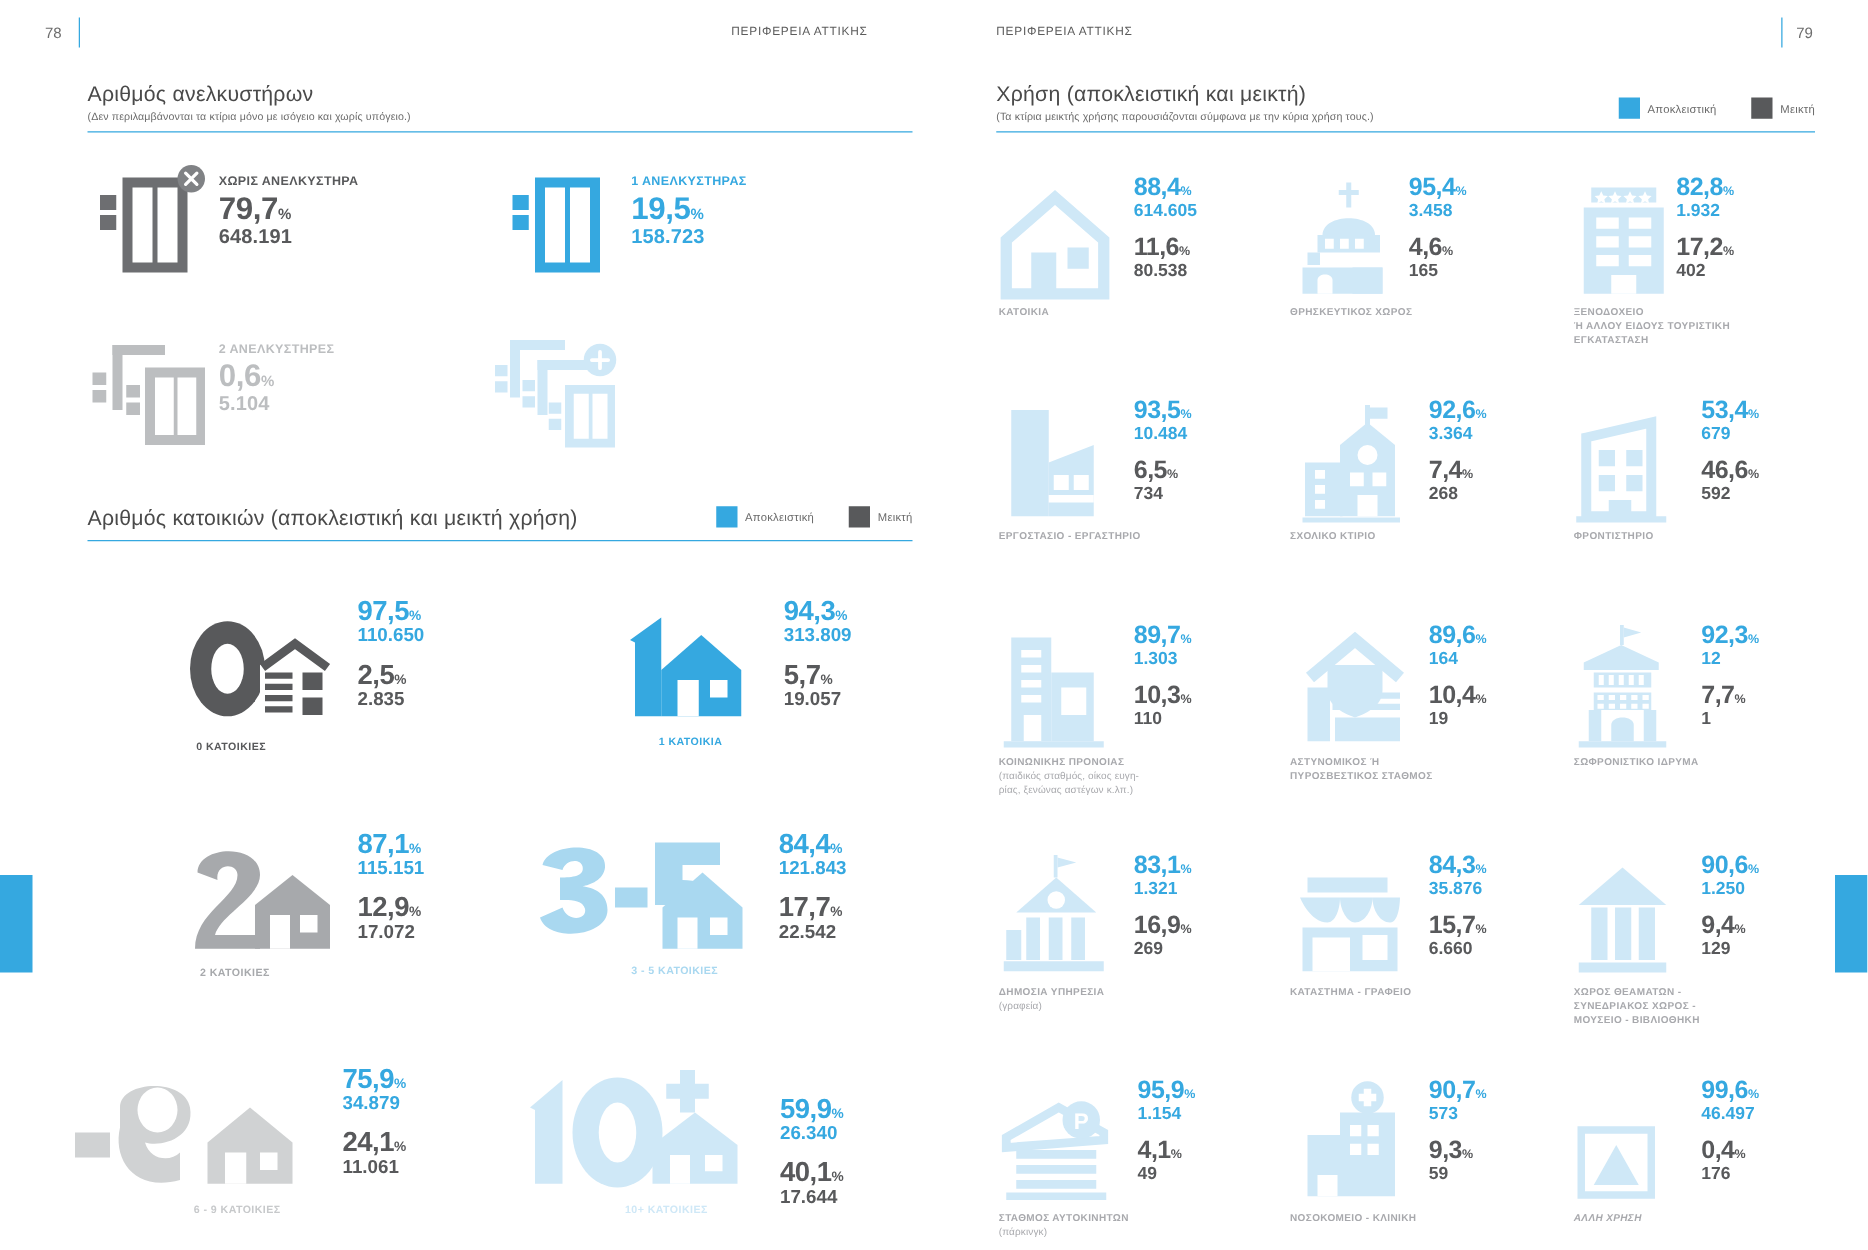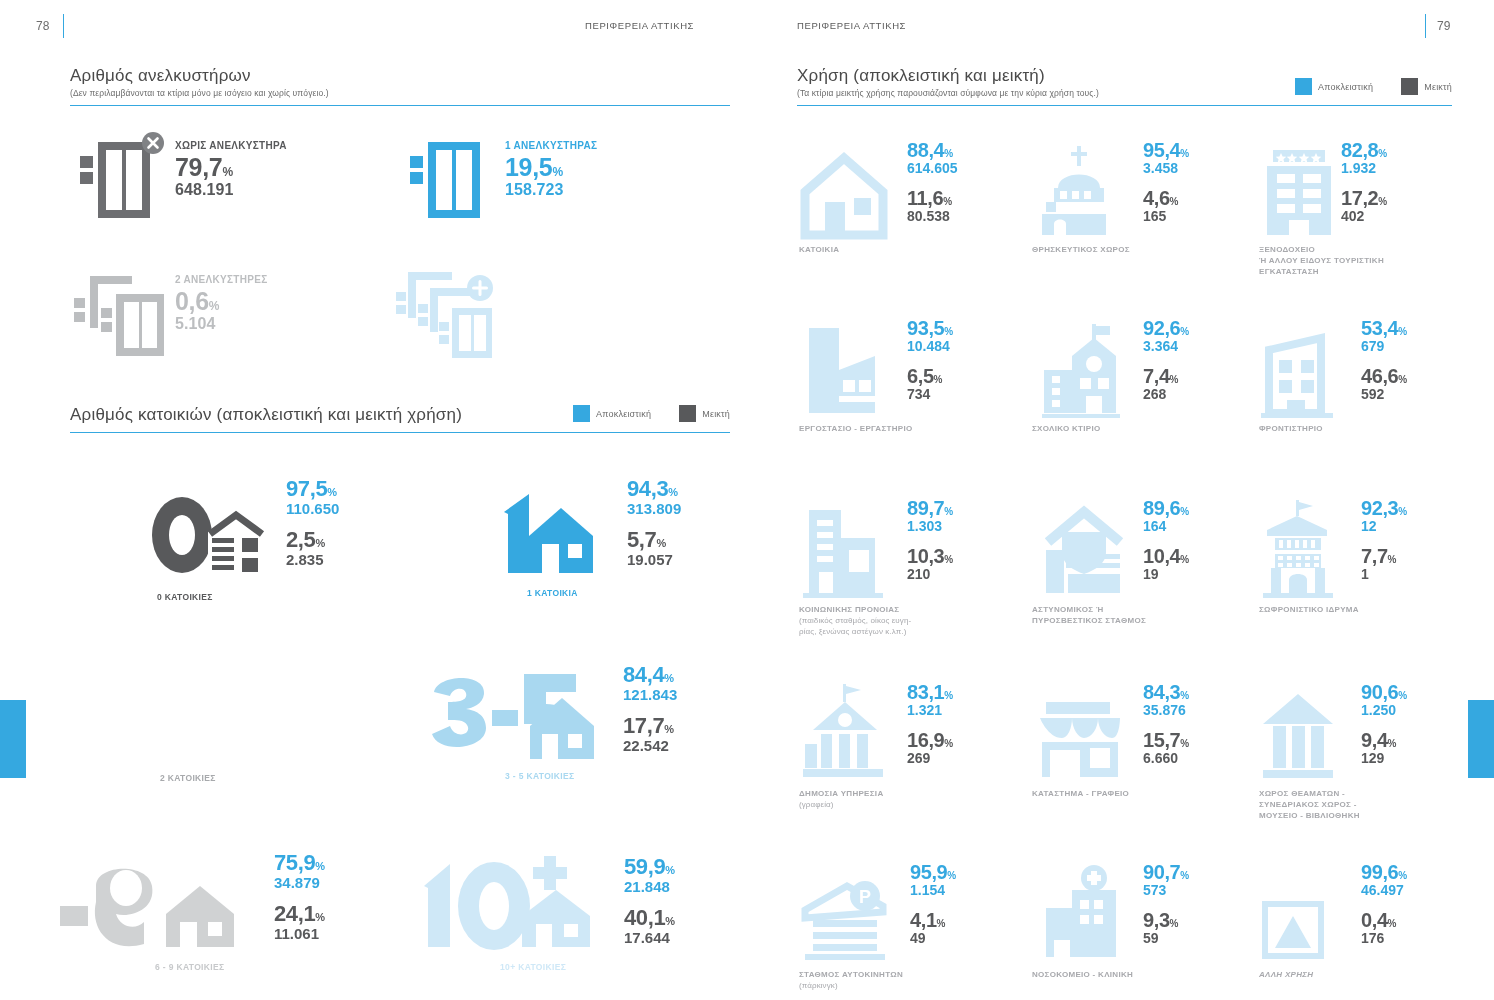--- a/index.html
+++ b/index.html
@@ -251,20 +251,40 @@
             <div class="num c-blue">313.809</div>
           </div>
           <div>
             <div class="pct c-dark"><span>5,7</span><span class="sign">%</span></div>
             <div class="num c-dark">19.057</div>
           </div>
         </div>
       </div>
       <div class="card-label c-blue" style="left:527px; top:588px;">1 ΚΑΤΟΙΚΙΑ</div>
 
+      <div class="card" style="left:150px; top:664px;">
+        <div class="card-icon">
+          <svg width="110" height="100" viewBox="0 0 110 100">
+            <path d="M8 34 C8 12, 58 10, 58 36 C58 54, 26 68, 22 84 L58 84 L58 95 L6 95 C6 66, 40 54, 40 36 C40 26, 22 26, 24 40 Z" fill="#a7a9ac"></path>
+            <path d="M54 60 L84 36 L114 60 L114 95 L54 95 Z" fill="#a7a9ac"></path>
+            <rect x="66" y="68" width="16" height="27" fill="#fff"></rect>
+            <rect x="90" y="68" width="14" height="14" fill="#fff"></rect>
+          </svg>
+        </div>
+        <div class="card-vals" style="margin-left:26px;">
+          <div class="v-top">
+            <div class="pct c-blue"><span>87,1</span><span class="sign">%</span></div>
+            <div class="num c-blue">115.151</div>
+          </div>
+          <div>
+            <div class="pct c-dark"><span>12,9</span><span class="sign">%</span></div>
+            <div class="num c-dark">17.072</div>
+          </div>
+        </div>
+      </div>
       <div class="card-label" style="left:160px; top:773px; color:#a7a9ac;">2 ΚΑΤΟΙΚΙΕΣ</div>
 
       <div class="card" style="left:428px; top:664px;">
         <div class="card-icon">
           <svg width="175" height="100" viewBox="0 0 175 100">
             <path d="M6 28 C10 10, 58 8, 56 30 C55 40, 44 44, 38 45 C46 46, 58 50, 58 64 C58 86, 10 90, 4 70 L22 62 C26 74, 42 72, 40 63 C38 55, 26 56, 20 56 L20 38 C30 38, 40 37, 38 29 C36 22, 24 24, 22 32 Z" fill="#a9d8f0"></path>
             <rect x="64" y="46" width="26" height="16" fill="#a9d8f0"></rect>
             <path d="M96 10 L148 10 L148 28 L118 28 L118 40 C140 40, 152 54, 152 70 C152 88, 134 96, 116 94 L116 76 C128 78, 134 74, 134 68 C134 60, 124 58, 112 60 L96 60 Z" fill="#a9d8f0"></path>
             <path d="M102 62 L134 34 L166 62 L166 95 L102 95 Z" fill="#a9d8f0"></path>
             <rect x="114" y="70" width="16" height="25" fill="#fff"></rect>
@@ -314,24 +334,24 @@
             <path d="M6 34 L32 12 L32 95 L10 95 L10 36 Z" fill="#cfe8f7"></path>
             <ellipse cx="76" cy="54" rx="36" ry="44" fill="#cfe8f7"></ellipse>
             <ellipse cx="76" cy="54" rx="15" ry="24" fill="#fff"></ellipse>
             <rect x="126" y="4" width="12" height="34" fill="#cfe8f7"></rect>
             <rect x="115" y="15" width="34" height="12" fill="#cfe8f7"></rect>
             <path d="M104 64 L138 38 L172 64 L172 95 L104 95 Z" fill="#cfe8f7"></path>
             <rect x="118" y="72" width="16" height="23" fill="#fff"></rect>
             <rect x="146" y="72" width="14" height="13" fill="#fff"></rect>
           </svg>
         </div>
-        <div class="card-vals" style="margin-left:16px; padding-top:4px;">
+        <div class="card-vals" style="margin-left:16px; padding-top:4px;margin-top:20px;">
           <div class="v-top">
             <div class="pct c-blue"><span>59,9</span><span class="sign">%</span></div>
-            <div class="num c-blue">21.848</div>
+            <div class="num c-blue">26.340</div>
           </div>
           <div>
             <div class="pct c-dark"><span>40,1</span><span class="sign">%</span></div>
             <div class="num c-dark">17.644</div>
           </div>
         </div>
       </div>
       <div class="card-label" style="left:500px; top:962px; color:#cfe8f7;">10+ ΚΑΤΟΙΚΙΕΣ</div>
 
     </div>
@@ -394,21 +414,21 @@
             <rect x="22" y="48" width="50" height="14" fill="#cfe8f7"></rect>
             <rect x="28" y="51" width="7" height="8" fill="#fff"></rect>
             <rect x="40" y="51" width="7" height="8" fill="#fff"></rect>
             <rect x="52" y="51" width="7" height="8" fill="#fff"></rect>
             <rect x="14" y="62" width="10" height="10" fill="#cfe8f7"></rect>
             <path d="M10 74 L74 74 L74 95 L10 95 Z" fill="#cfe8f7"></path>
             <path d="M22 95 L22 84 C22 78, 34 78, 34 84 L34 95 Z" fill="#fff"></path>
             <rect x="50" y="74" width="24" height="21" fill="#cfe8f7"></rect>
           </svg>
         </div>
-        <div class="card-vals" style="margin-left:16px;">
+        <div class="card-vals" style="margin-left:0;">
           <div class="v-top">
             <div class="pct c-blue"><span>95,4</span><span class="sign">%</span></div>
             <div class="num c-blue">3.458</div>
           </div>
           <div>
             <div class="pct c-dark"><span>4,6</span><span class="sign">%</span></div>
             <div class="num c-dark">165</div>
           </div>
         </div>
       </div>
@@ -539,21 +559,21 @@
             <rect x="4" y="95" width="80" height="5" fill="#cfe8f7"></rect>
           </svg>
         </div>
         <div class="card-vals" style="margin-left:18px;">
           <div class="v-top">
             <div class="pct c-blue"><span>89,7</span><span class="sign">%</span></div>
             <div class="num c-blue">1.303</div>
           </div>
           <div>
             <div class="pct c-dark"><span>10,3</span><span class="sign">%</span></div>
-            <div class="num c-dark">210</div>
+            <div class="num c-dark">110</div>
           </div>
         </div>
       </div>
       <div class="card-label" style="left:52px; top:605px; width:205px; white-space:pre-line;"><span>ΚΟΙΝΩΝΙΚΗΣ ΠΡΟΝΟΙΑΣ</span><span class="sub" style="display:block; white-space:pre-line;">(παιδικός σταθμός, οίκος ευγη-
 ρίας, ξενώνας αστέγων κ.λπ.)</span></div>
 
       <div class="card" style="left:285px; top:498px;">
         <div class="card-icon">
           <svg width="95" height="100" viewBox="0 0 95 100">
             <path d="M16 44 L52 14 L88 44" fill="none" stroke="#cfe8f7" stroke-width="10"></path>

